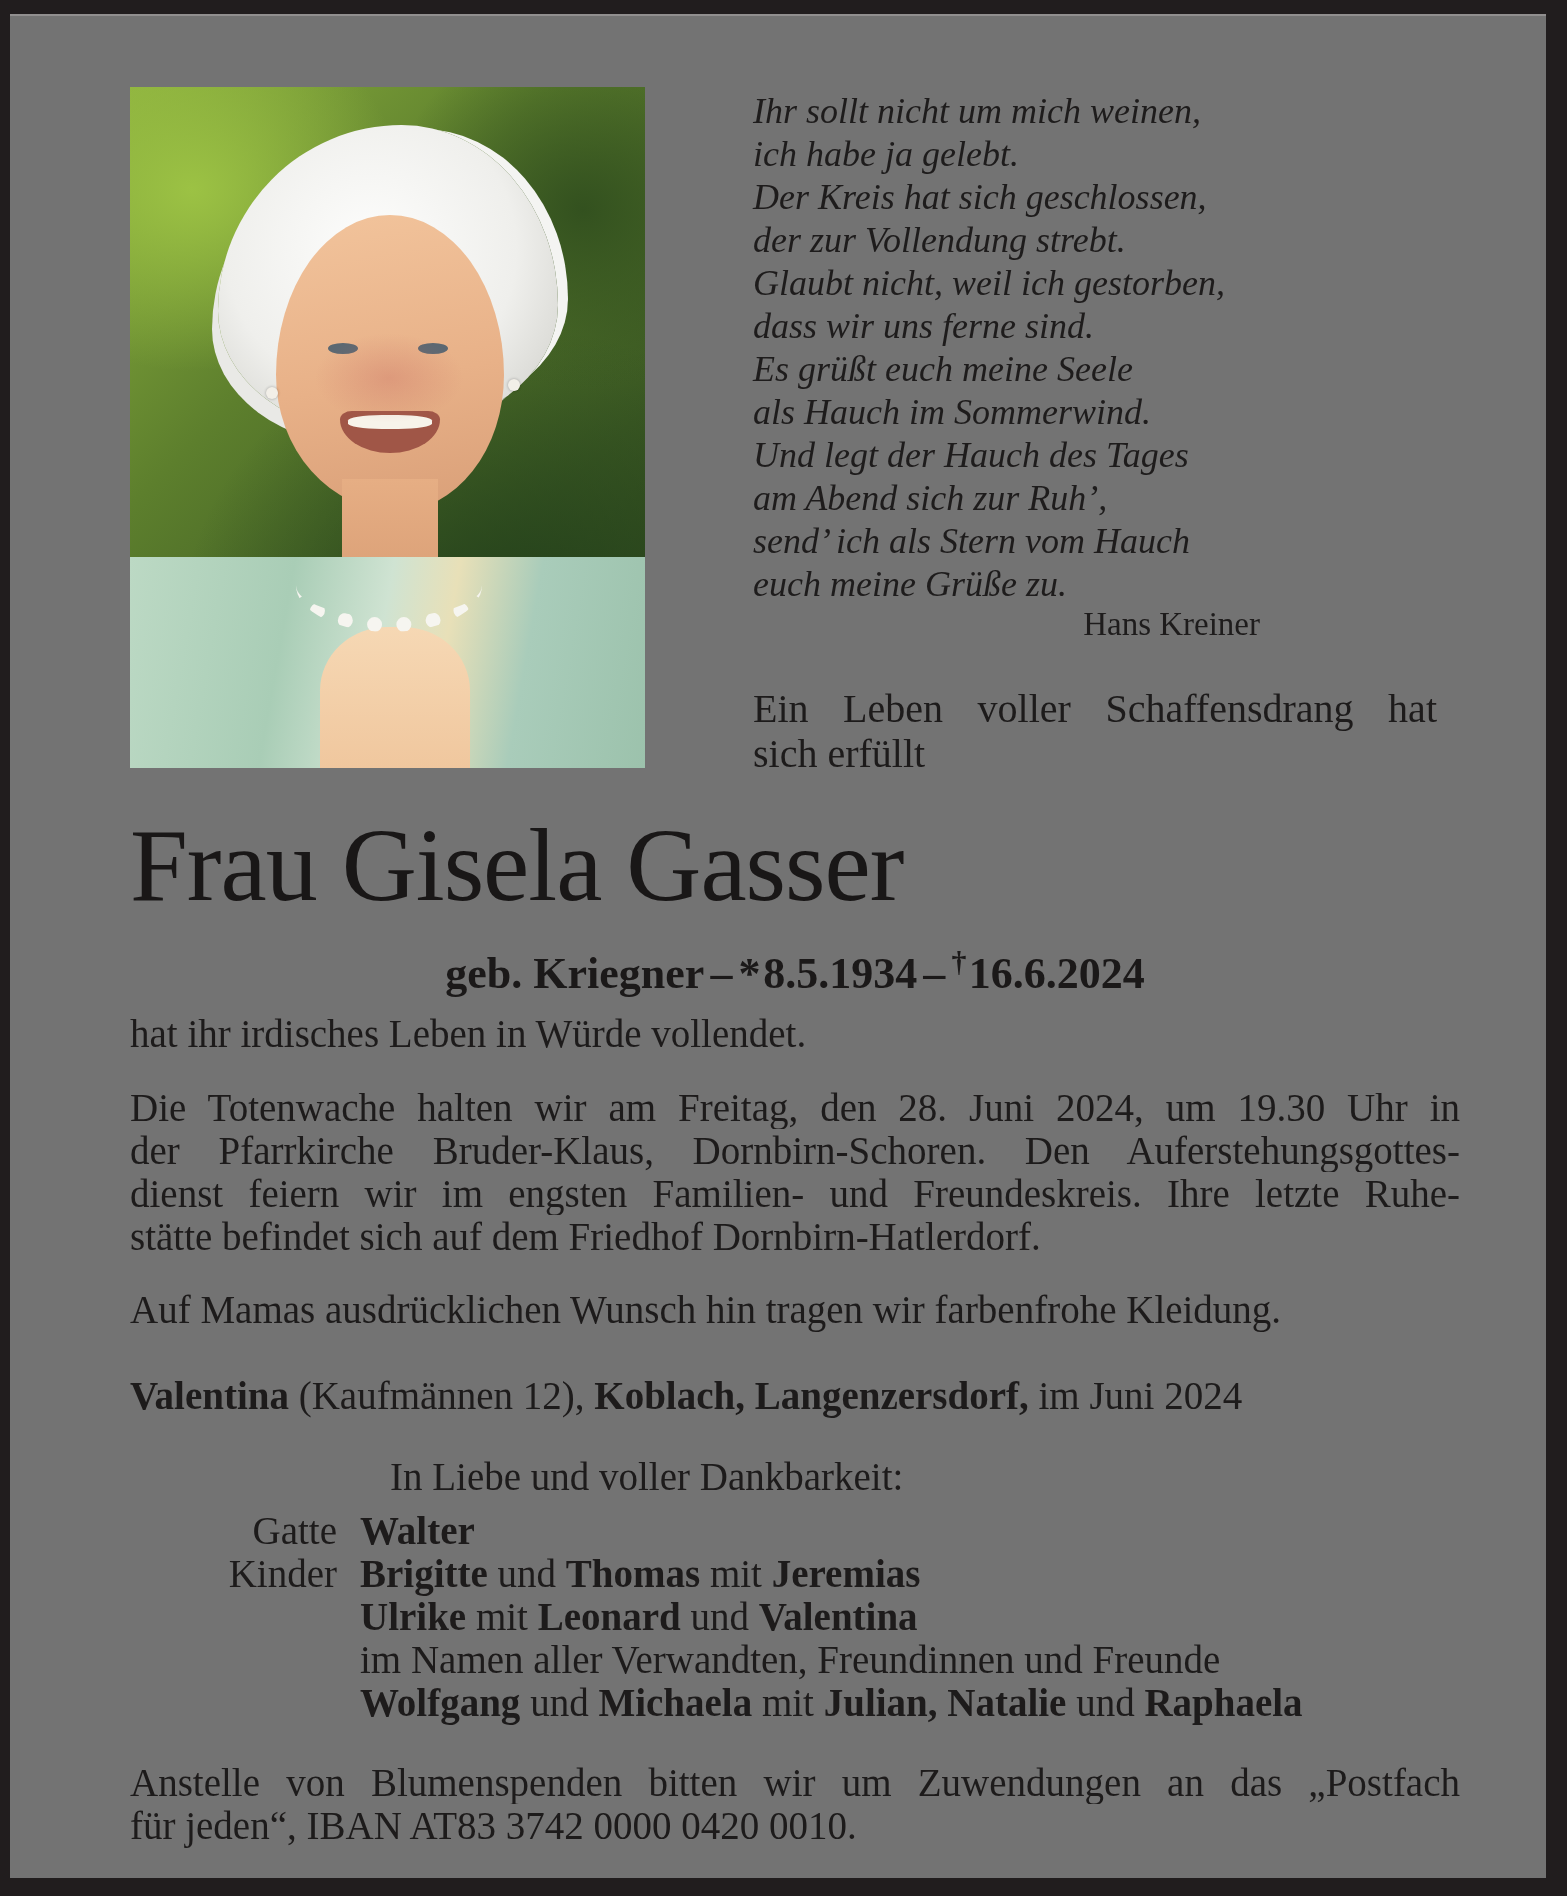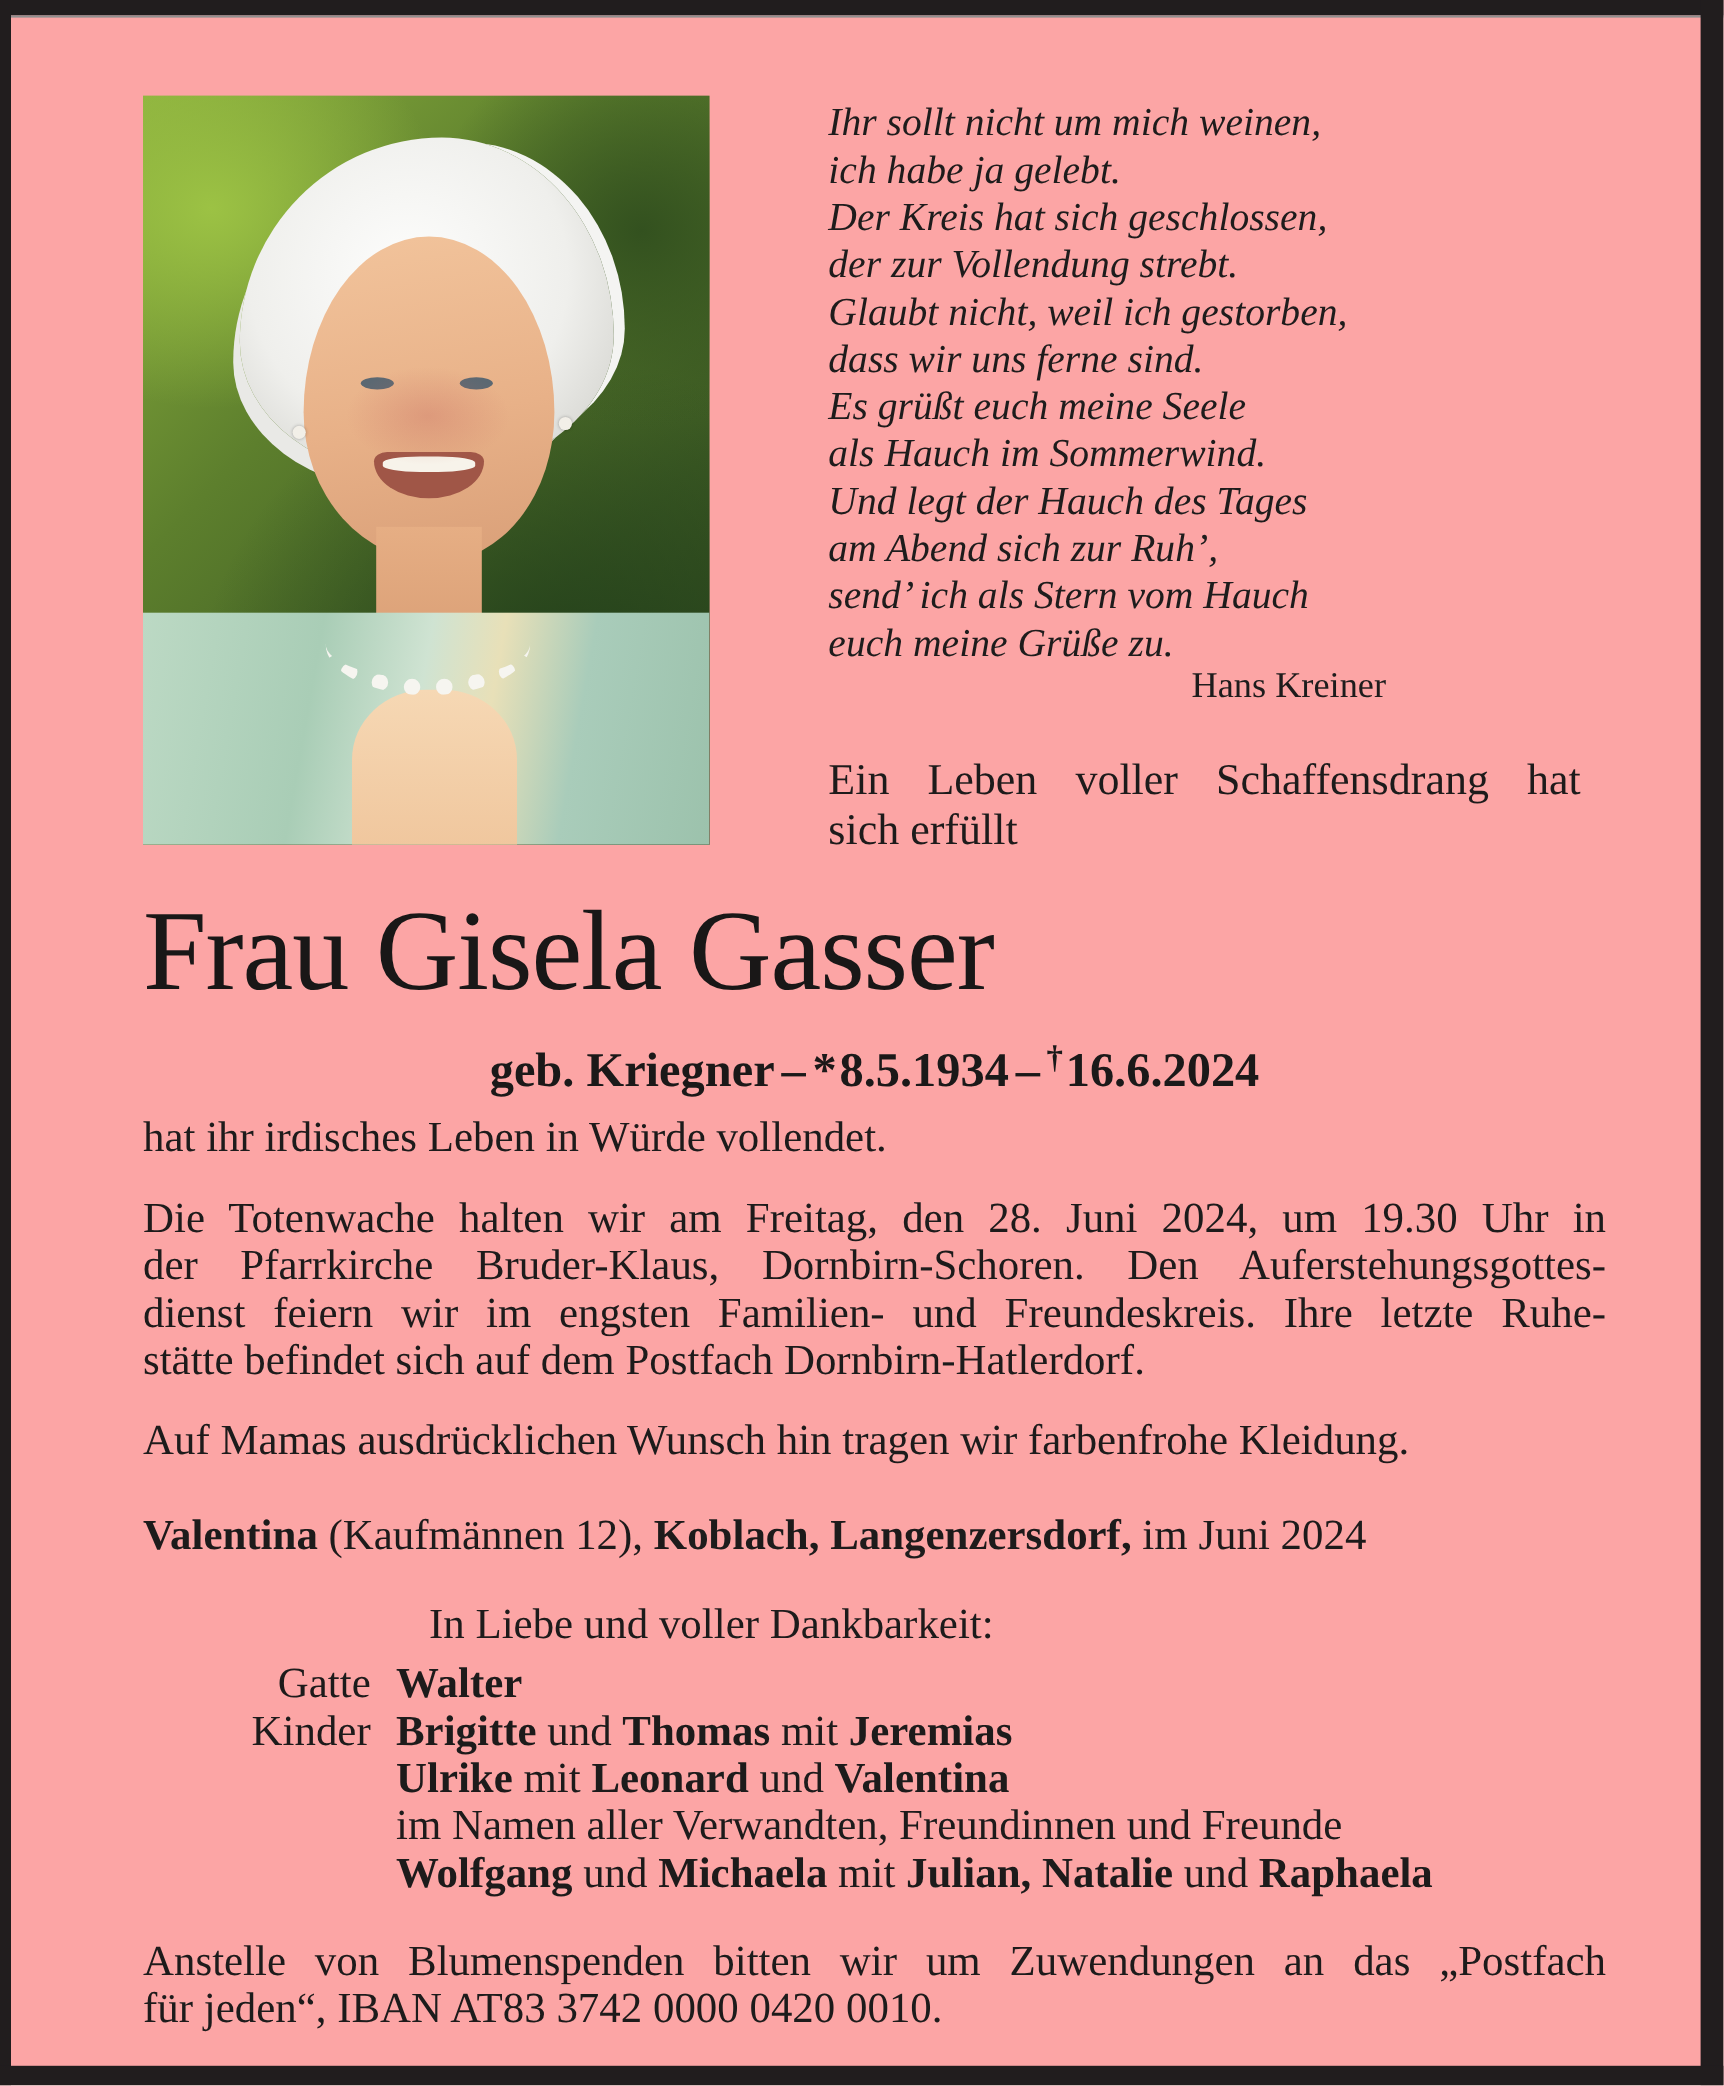--- a/index.html
+++ b/index.html
@@ -1,18 +1,18 @@
 <!DOCTYPE html>
 <html><head>
 <meta charset="utf-8">
 <style>
   html,body { margin:0; padding:0; background:#ffffff; }
   .page {
     position:relative; width:1567px; height:1896px;
-    background:#fca5a5; overflow:hidden;
+    background:#737373; overflow:hidden;
     font-family:"Liberation Serif","DejaVu Serif",serif;
     color:#1d1b1b;
   }
   
   .frame-top    { position:absolute; left:0; top:0; width:100%; height:14px; background:#211d1e; }
   .frame-top-line { position:absolute; left:0; top:14px; width:100%; height:2px; background:#918f8f; }
   .frame-bottom { position:absolute; left:0; top:1878px; width:100%; height:18px; background:#211d1e; }
   .frame-left   { position:absolute; left:0; top:0; width:10px; height:100%; background:#211d1e; }
   .frame-right  { position:absolute; right:0; top:0; width:21px; height:100%; background:#211d1e; }
 
@@ -157,21 +157,21 @@
   <div class="abs sub-line">
     <span>geb. Kriegner</span><span class="sp">–</span><span class="star">*</span><span>8.5.1934</span><span class="sp">–</span><span class="dagger">†</span><span>16.6.2024</span>
   </div>
 
   <div class="abs bodytext p1">hat ihr irdisches Leben in Würde vollendet.</div>
 
   <div class="abs bodytext p2">
     <div class="jline">Die Totenwache halten wir am Freitag, den 28. Juni 2024, um 19.30 Uhr in</div>
     <div class="jline">der Pfarrkirche Bruder-Klaus, Dornbirn-Schoren. Den Auferstehungsgottes-</div>
     <div class="jline">dienst feiern wir im engsten Familien- und Freundeskreis. Ihre letzte Ruhe-</div>
-    <div>stätte befindet sich auf dem Postfach Dornbirn-Hatlerdorf.</div>
+    <div>stätte befindet sich auf dem Friedhof Dornbirn-Hatlerdorf.</div>
   </div>
 
   <div class="abs bodytext p3">Auf Mamas ausdrücklichen Wunsch hin tragen wir farbenfrohe Kleidung.</div>
 
   <div class="abs bodytext place">
     <span class="b">Valentina</span><span> (Kaufmännen 12), </span><span class="b">Koblach, Langenzersdorf,</span><span> im Juni 2024</span>
   </div>
 
   <div class="abs bodytext closing">In Liebe und voller Dankbarkeit:</div>
 

